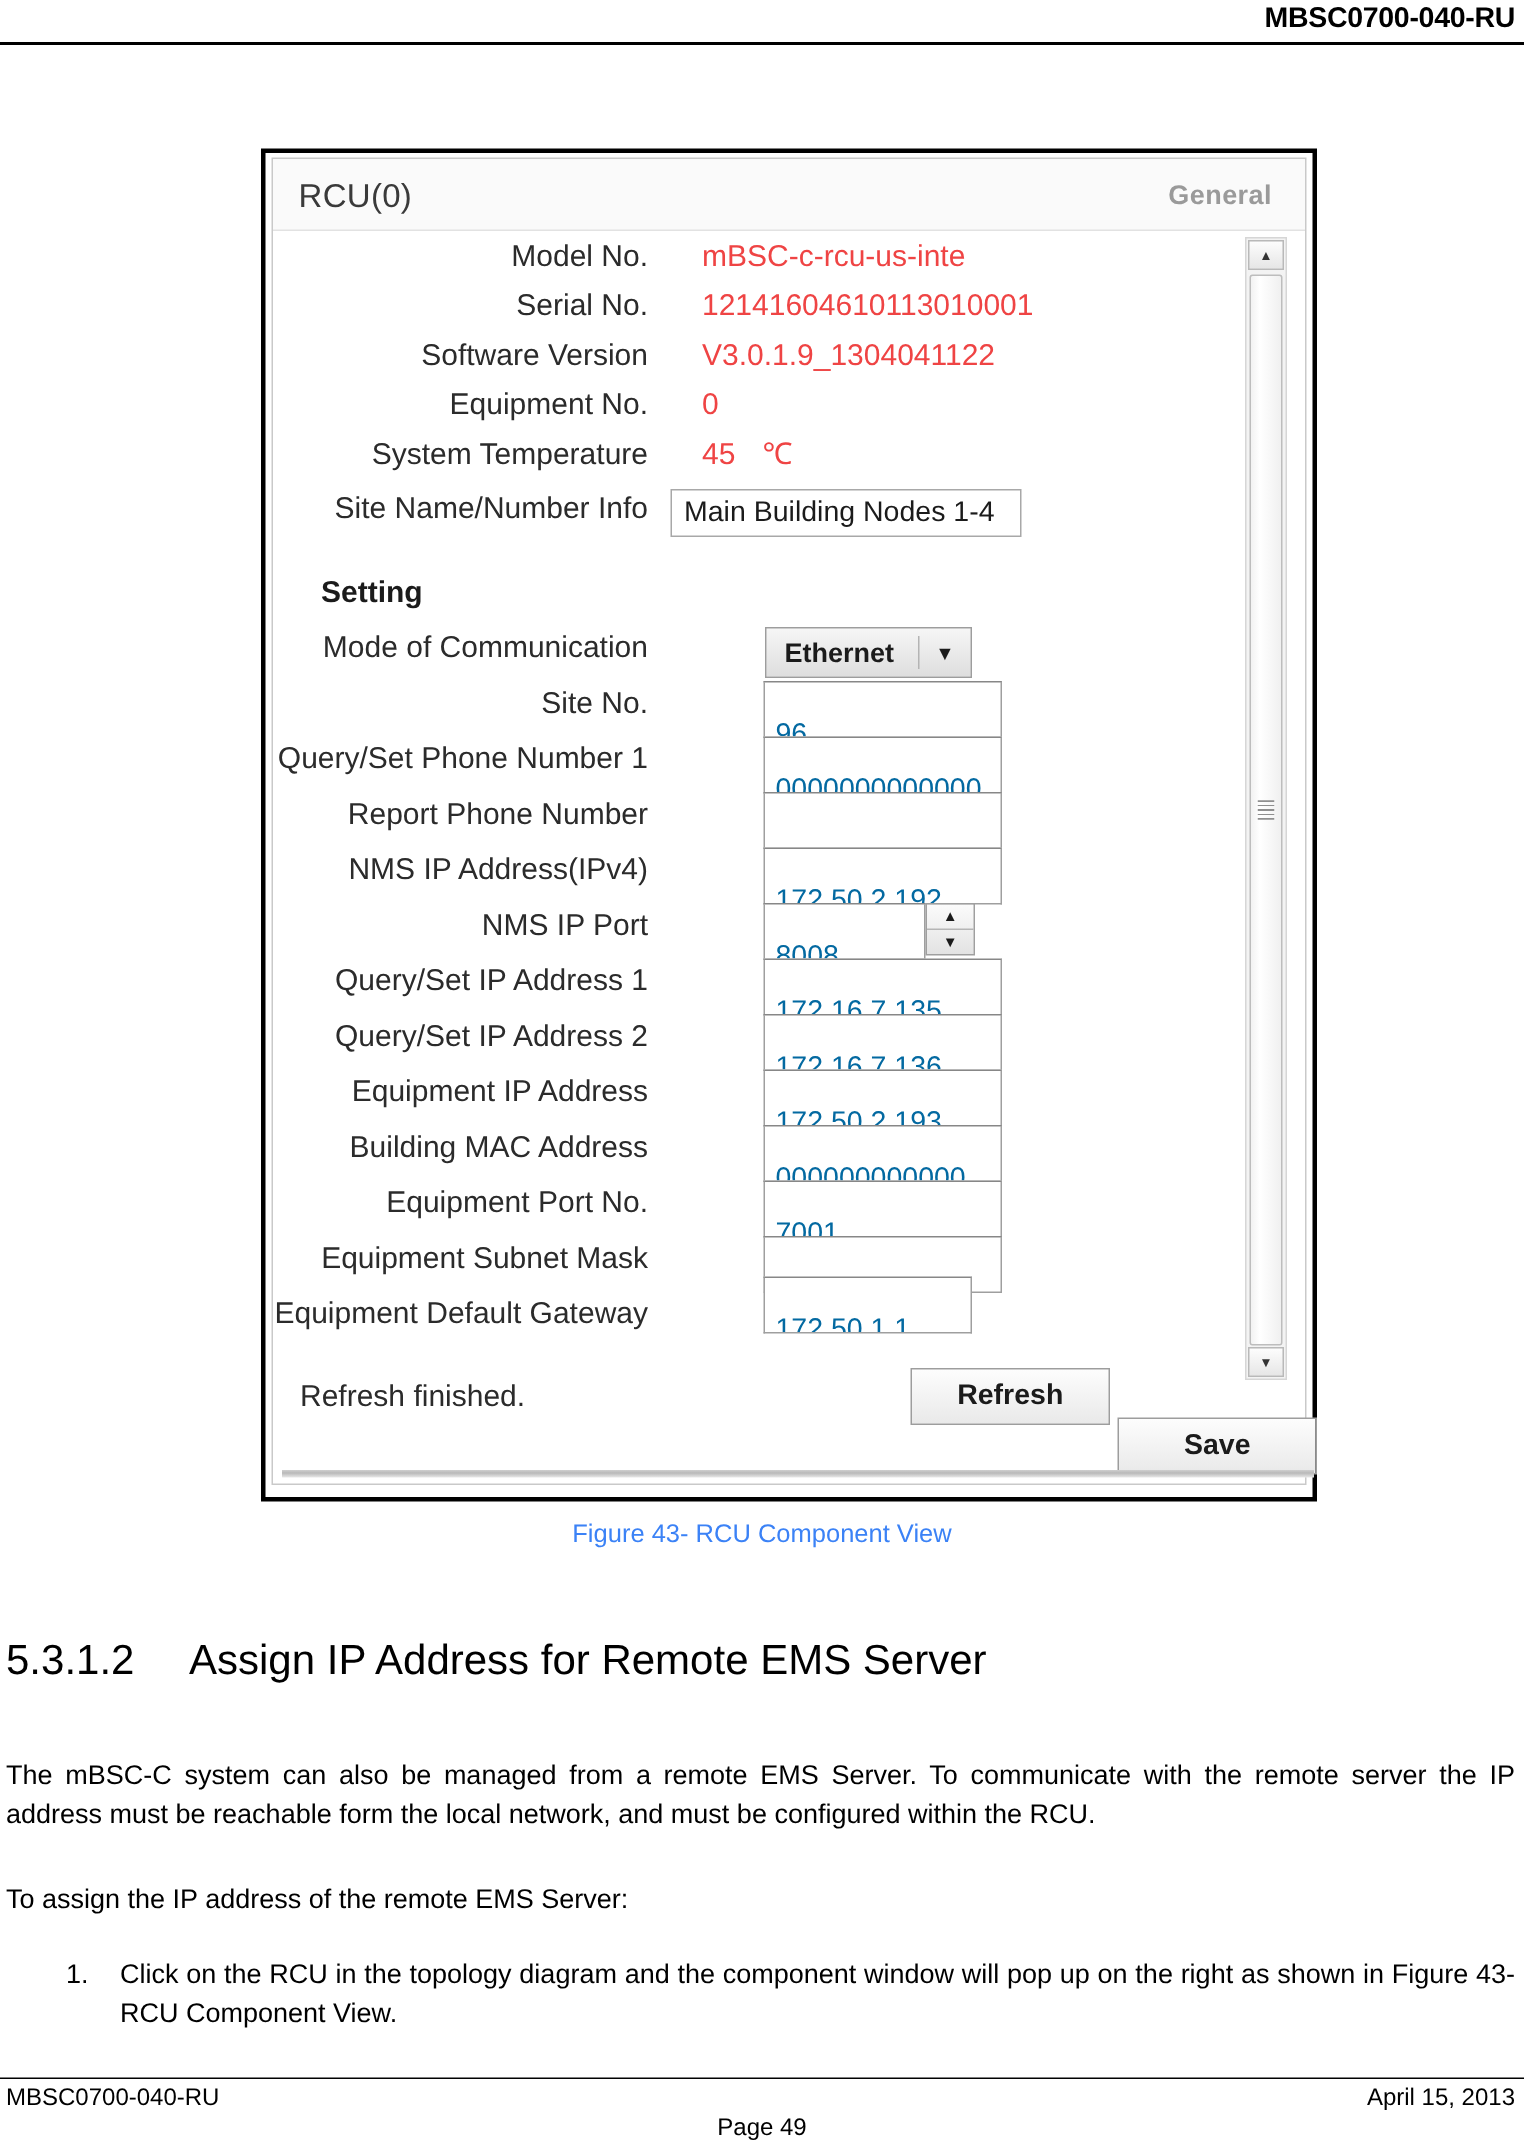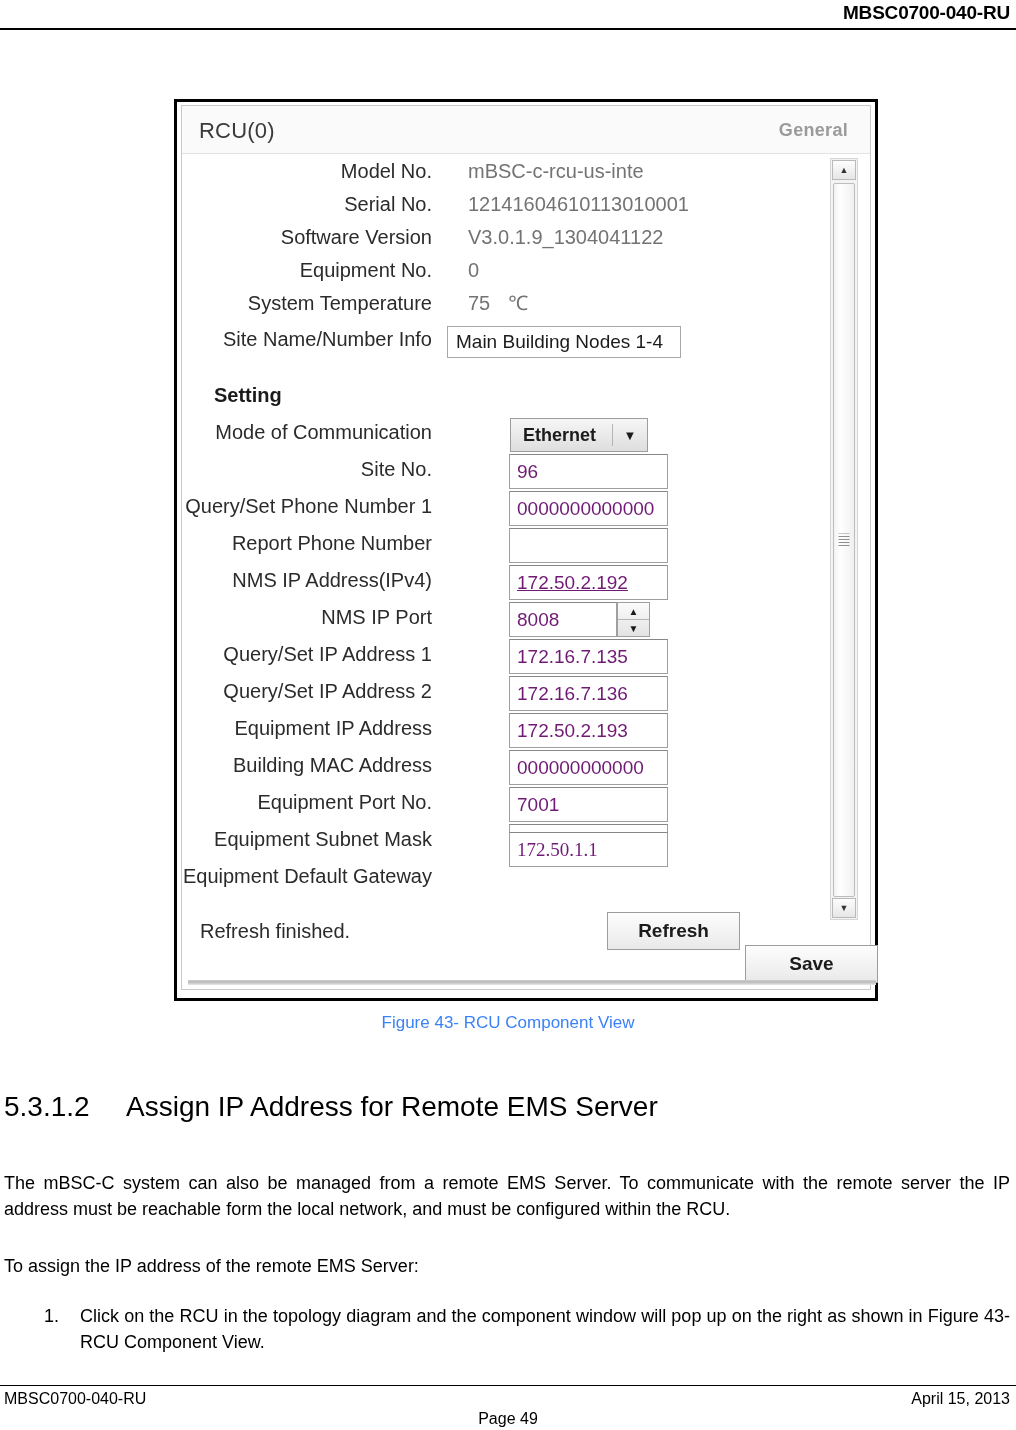--- a/index.html
+++ b/index.html
@@ -126,21 +126,21 @@
     text-align: right;
     font-size: 20px;
     color: #2b2b2b;
     white-space: nowrap;
     line-height: 26px;
   }
   .val {
     position: absolute;
     left: 286px;
     font-size: 20px;
-    color: #737373;
+    color: #ef4444;
     line-height: 26px;
     white-space: nowrap;
   }
   .val .unit { padding-left: 18px; }
 
   
   .txtbox {
     position: absolute;
     box-sizing: border-box;
     background: #ffffff;
@@ -194,22 +194,22 @@
 
   
   .field {
     position: absolute;
     box-sizing: border-box;
     background: #ffffff;
     border: 1px solid #9f9f9f;
     border-top-color: #878787;
     height: 35px;
     font-size: 19px;
-    color: #701a75;
-    padding: 0 7px;
+    color: #0369a1;
+    padding: 18px 7px;
     line-height: 33px;
     white-space: nowrap;
     overflow: hidden;
   }
 
   
   .spin-btns {
     position: absolute;
     width: 33px;
     height: 35px;
@@ -427,21 +427,21 @@
           <span class="lbl">Software Version</span>
           <span class="val">V3.0.1.9_1304041122</span>
         </div>
         <div class="row" style="top:103px;">
           <span class="lbl">Equipment No.</span>
           <span class="val">0</span>
         </div>
         <div class="row" style="top:136px;">
           <span class="lbl">System Temperature</span>
           <span class="val">
-            <span>75</span><span class="unit">℃</span>
+            <span>45</span><span class="unit">℃</span>
           </span>
         </div>
 
         <div class="row" style="top:172px;">
           <span class="lbl">Site Name/Number Info</span>
         </div>
         <div class="txtbox" style="left:265px; top:172px; width:234px;">Main Building Nodes 1-4</div>
 
         <div class="section-title" style="top:230px;">Setting</div>
 
@@ -509,21 +509,21 @@
         <div class="field" style="left:327px; top:633px; width:159px;">7001</div>
 
         <div class="row" style="top:672px;">
           <span class="lbl">Equipment Subnet Mask</span>
         </div>
         <div class="field" style="left:327px; top:670px; width:159px;">255.255.0.0</div>
 
         <div class="row" style="top:709px;">
           <span class="lbl">Equipment Default Gateway</span>
         </div>
-        <div class="field" style="left:327px; top:678px; width:159px;font-family:Liberation Serif, serif;">172.50.1.1</div>
+        <div class="field" style="left:327px; top:697px; width:139px;">172.50.1.1</div>
 
       </div>
 
       <div class="scrollbar">
         <div class="sb-arrow up">▲</div>
         <div class="sb-thumb">
           <div class="sb-grip"></div>
         </div>
         <div class="sb-arrow dn">▼</div>
       </div>

